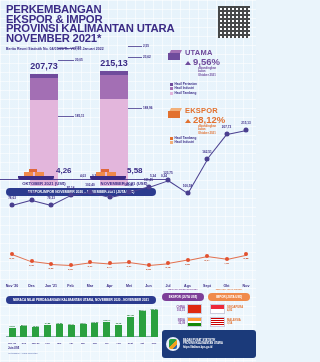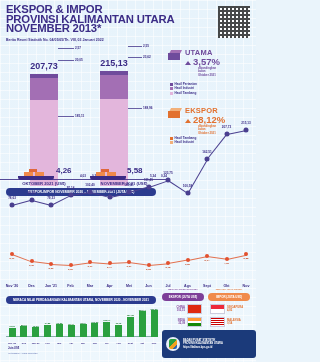--- a/index.html
+++ b/index.html
@@ -119,23 +119,24 @@
   .footLogo{width:14px;height:14px;border-radius:50%;background:#e8eef8;position:relative;flex:none;}
   .footLogo:after{content:"";position:absolute;left:3px;top:2px;width:8px;height:10px;
     background:linear-gradient(135deg,#2aa03f 0 45%,#f0a01f 45% 75%,#2b63b0 75% 100%);border-radius:2px;}
 </style>
 </head>
 <body>
 <div id="page">
 
 <div class="hdr">
   <div class="t">
+    <div>PERKEMBANGAN</div>
     <div>EKSPOR &amp; IMPOR</div>
     <div>PROVINSI KALIMANTAN UTARA</div>
-    <div>NOVEMBER 2013*</div>
+    <div>NOVEMBER 2021*</div>
   </div>
   <div class="sub">Berita Resmi Statistik No. 04/01/65/Th. VIII, 03 Januari 2022</div>
 </div>
 <div class="qr"></div>
 
 <div class="barsArea">
 
   <div class="barWrap b1" style="height:112px;">
     <div class="bigval">207,73</div>
     <div class="bar" style="height:112px;">
@@ -192,21 +193,21 @@
 <div class="periodlbl" style="left:6px;top:181px;width:76px;">OKTOBER 2021 (US$)</div>
 <div class="periodlbl" style="left:84px;top:181px;width:80px;">NOVEMBER 2021 (US$)</div>
 
 <div class="panel" style="left:168px;top:48px;width:86px;">
   <div class="cube" style="left:0;top:2px;">
     <div class="cubeTop" style="background:#a36fb4;"></div>
     <div class="cubeFront" style="background:#6f4b9c;"></div>
   </div>
   <div class="pname ek" style="position:absolute;left:17px;top:0;">UTAMA</div>
   <div class="pval ek" style="position:absolute;left:17px;top:8px;">
-    <span class="ptri ek"></span><span>3,57%</span>
+    <span class="ptri ek"></span><span>9,56%</span>
   </div>
   <div class="pnote ek" style="position:absolute;left:30px;top:19px;white-space:pre-line;">dibandingkan
 bulan
 Oktober 2021</div>
   <div style="position:absolute;left:2px;top:34px;">
     <div class="leg"><span class="swz" style="background:#6f4b9c"></span><span>Hasil Pertanian</span></div>
     <div class="leg"><span class="swz" style="background:#a36fb4"></span><span>Hasil Industri</span></div>
     <div class="leg"><span class="swz" style="background:#e3b6dc"></span><span>Hasil Tambang</span></div>
   </div>
 </div>

